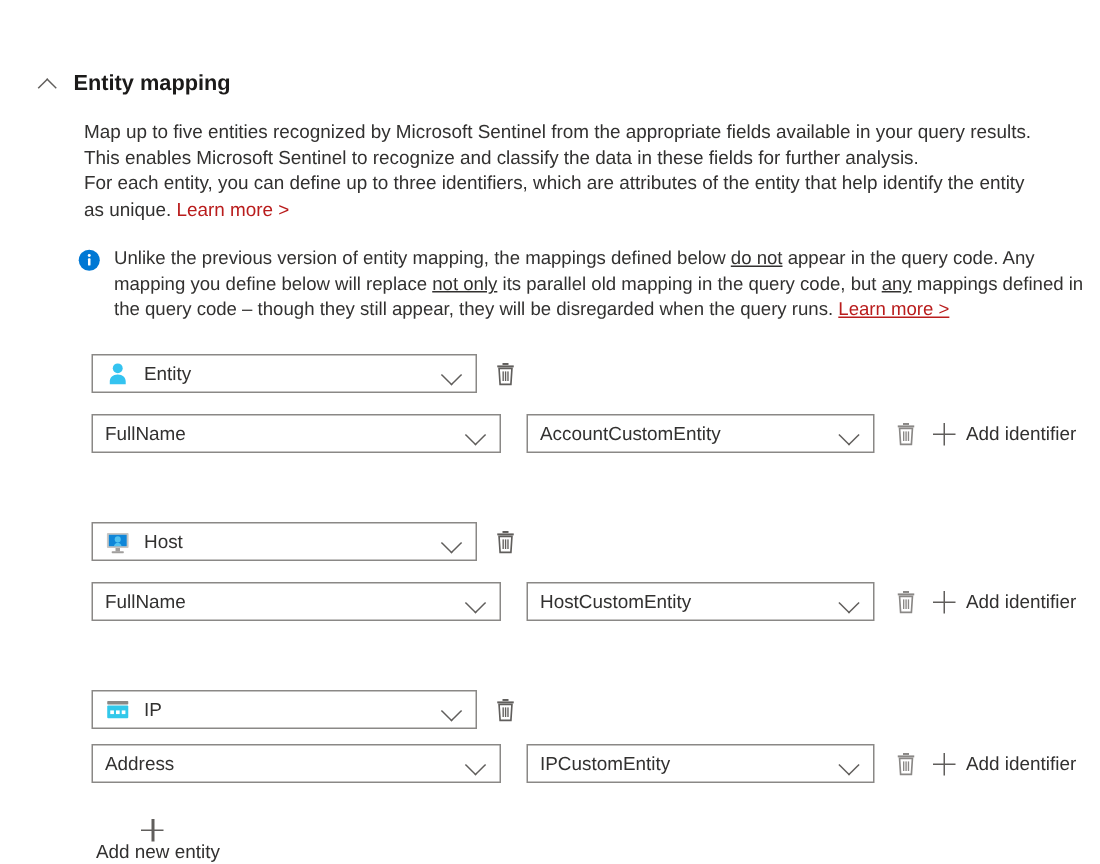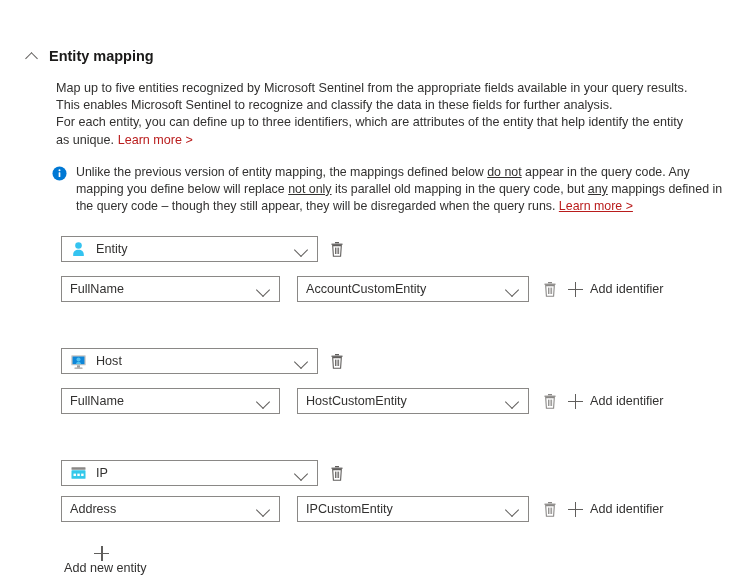--- a/index.html
+++ b/index.html
@@ -108,21 +108,21 @@
     position: relative;
     height: 26px;
     border: 1px solid #8a8886;
     background: #ffffff;
     display: flex;
     align-items: center;
     box-sizing: border-box;
     cursor: pointer;
   }
   .combo.entity  { width: 257px; margin-left: 61px; }
-  .combo.ident   { width: 219px; margin-left: 61px; }
+  .combo.ident   { width: 273px; margin-left: 61px; }
   .combo.field   { width: 232px; margin-left: 17px; }
 
   .combo .ent-ico {
     width: 17px; height: 17px;
     margin-left: 8px;
     flex: 0 0 auto;
     display: block;
   }
   .combo .txt {
     font-size: 12.6px;

